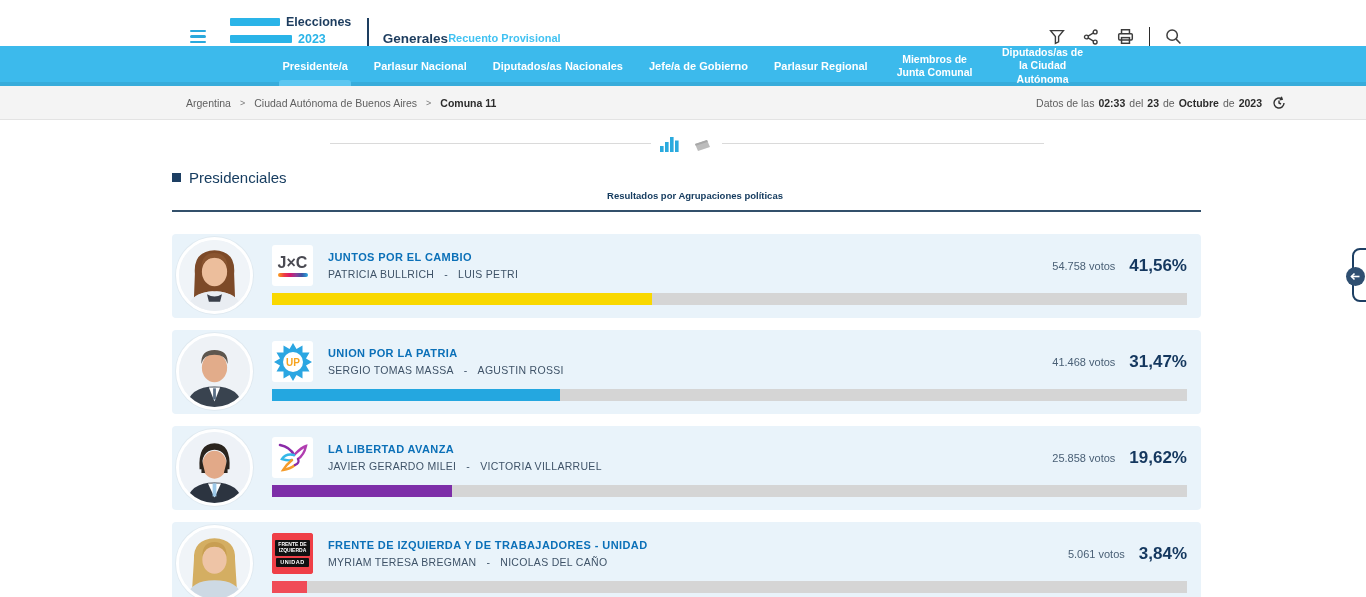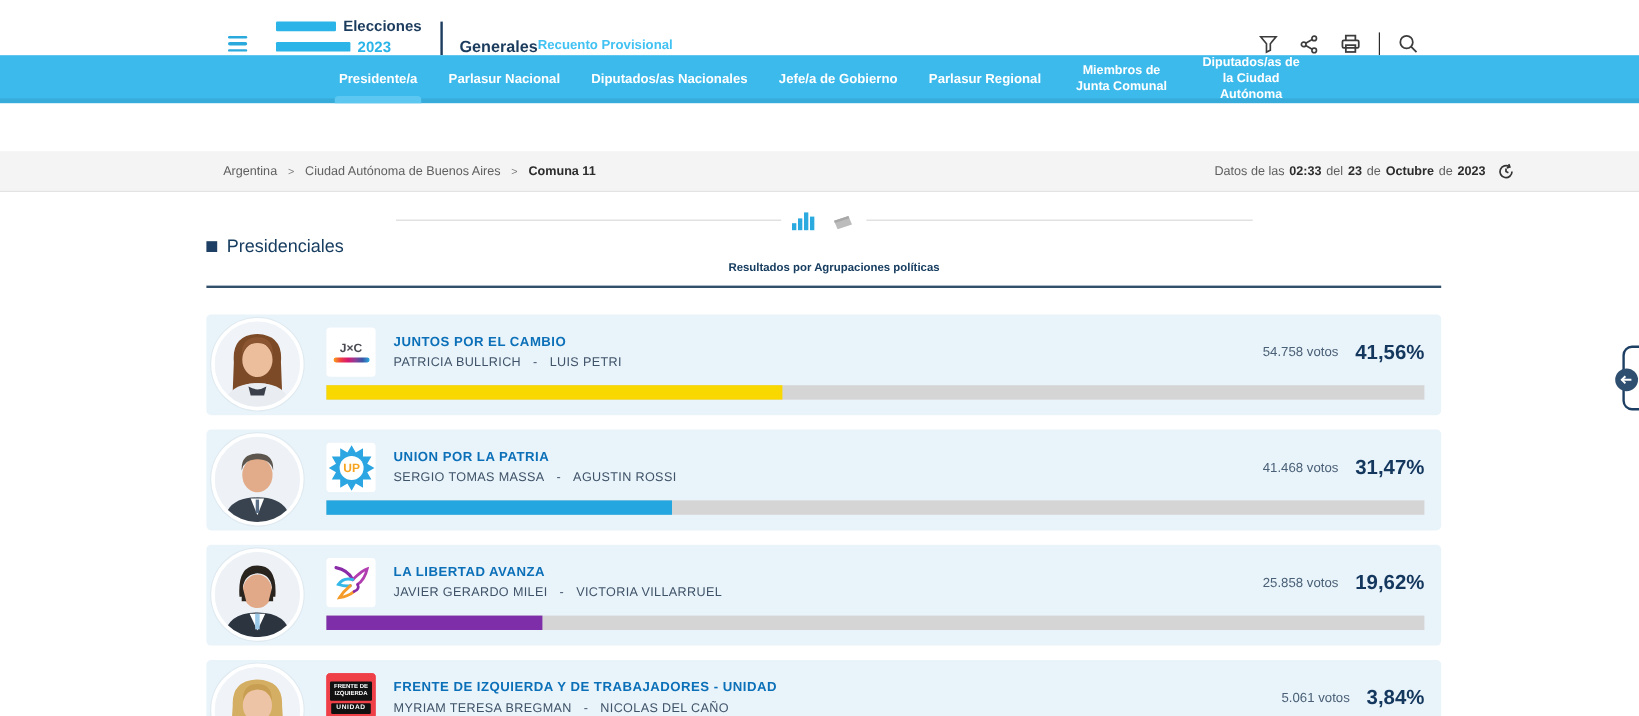--- a/index.html
+++ b/index.html
@@ -30,21 +30,21 @@
   .nav::after { content:""; position:absolute; left:0; right:0; bottom:0; height:4px; background:rgba(0,0,0,.07); }
   .nav-inner { display:flex; align-items:center; height:100%; gap:4px; }
   .tab { position:relative; height:100%; display:flex; align-items:center; padding:0 11px;
     color:#fff; font-size:11px; font-weight:700; cursor:pointer; text-align:center; }
   .tab.two-line { max-width:104px; line-height:1.25; font-size:10.5px; }
   .tab.active .tab-chip { content:""; position:absolute; bottom:0; left:8px; right:8px; height:6px;
     background:#5cc7f1; border-radius:3px 3px 0 0; z-index:2; }
 
   
   .crumbbar { height:34px; background:#f4f4f4; border-bottom:1px solid #e3e3e3;
-    display:flex; align-items:center; padding:0 104px 0 186px;margin-top:40px; }
+    display:flex; align-items:center; padding:0 80px 0 186px; }
   .crumbs { display:flex; align-items:center; gap:9px; font-size:10.5px; color:#5f5f5f; }
   .crumb { cursor:pointer; }
   .crumb-sep { font-size:9px; color:#777; }
   .crumb-current { font-weight:700; color:#2c2c2c; }
   .datainfo { margin-left:auto; display:flex; align-items:center; gap:4px; font-size:10.5px; color:#5f5f5f; }
   .datainfo b { color:#2c2c2c; font-weight:700; }
   .refresh { width:14px; height:14px; margin-left:6px; cursor:pointer; }
   .refresh svg { stroke:#333; fill:none; stroke-width:1.4; }
 
   
@@ -55,21 +55,21 @@
   .vt-line { flex:1; height:1px; background:#dadada; }
   .vt-btn { width:22px; height:18px; display:flex; align-items:flex-end; cursor:pointer; }
 
   .side-panel { position:absolute; top:-4px; right:-12px; width:26px; height:54px;
     border:2px solid #1d3f63; border-radius:8px; background:#fff; }
   .side-btn { position:absolute; top:13px; right:1346px; left:auto; width:19px; height:19px;
     border-radius:50%; background:#2f4f71; display:flex; align-items:center; justify-content:center; cursor:pointer; }
   .side-wrap { position:absolute; top:119px; left:0; right:0; height:0; }
   .side-btn svg { stroke:#fff; stroke-width:1.6; fill:none; }
 
-  .section-head { margin-top:4px; }
+  .section-head { margin-top:16px; }
   .sec-row { display:flex; align-items:center; gap:8px; }
   .sec-square { width:9px; height:9px; background:#1d3f63; }
   .sec-title { font-size:15px; color:#173d60; }
   .sec-sub { margin:4px 0 0 17px; font-size:9.5px; font-weight:700; color:#173d60;text-align:center; }
   .sec-line { margin-top:9px; border-bottom:2px solid #33506b; }
 
   .cards { margin-top:22px; }
   .card { position:relative; width:1029px; height:84px; background:#e9f3fa; border-radius:4px;
     margin-bottom:12px; cursor:pointer; }
   .avatar { position:absolute; left:4px; top:3px; width:77px; height:77px; border-radius:50%;
@@ -83,21 +83,21 @@
   .cand-line { font-size:10.5px; color:#3f5368; letter-spacing:.3px; }
   .cand-line .dash { margin:0 10px; }
   .card-right { margin-left:auto; display:flex; align-items:center; gap:14px; }
   .votes { font-size:11px; color:#4a6076; }
   .pct { font-size:17px; font-weight:800; color:#14375e;text-align:right; }
   .bar-track { margin-top:7px; height:12px; background:#d5d5d5; }
   .bar-fill { height:100%; }
 
   
   .jxc { display:flex; flex-direction:column; align-items:center; }
-  .jxc-text { font-size:10px; font-weight:800; color:#4a4a52; letter-spacing:0; line-height:1; }
+  .jxc-text { font-size:16px; font-weight:800; color:#4a4a52; letter-spacing:0; line-height:1; }
   .jxc-grad { width:30px; height:4px; margin-top:2px; border-radius:2px;
     background:linear-gradient(90deg,#f9a11b,#ef3e42,#d6186e,#8e3f97,#3b55a4,#29aae1); }
   .fit { width:41px; height:41px; background:#ef3f47; border-radius:3px; padding:4px 3px;
     display:flex; flex-direction:column; align-items:center; justify-content:center; gap:2px; }
   .fit-black { background:#111; color:#fff; font-size:5px; font-weight:700; line-height:1.15;
     padding:2px 3px; text-align:center; border-radius:1px; }
   .fit-unidad { background:#111; color:#fff; font-size:5.5px; font-weight:700; letter-spacing:.5px;
     padding:1.5px 4px; border-radius:1px; }
 </style>
 </head>

